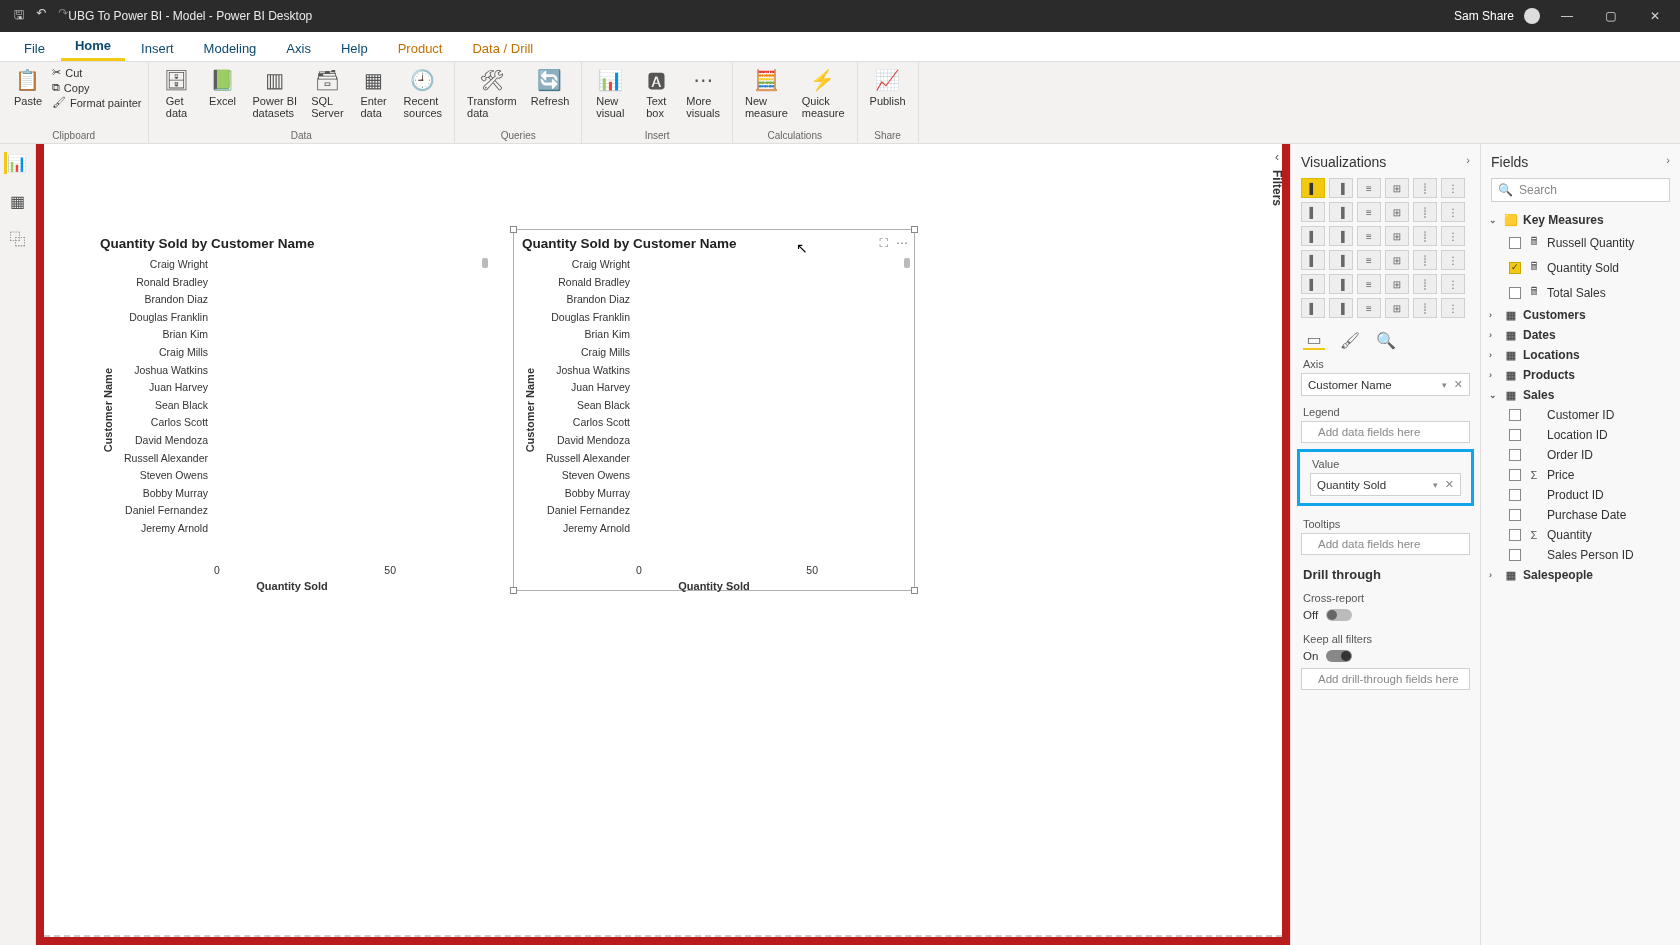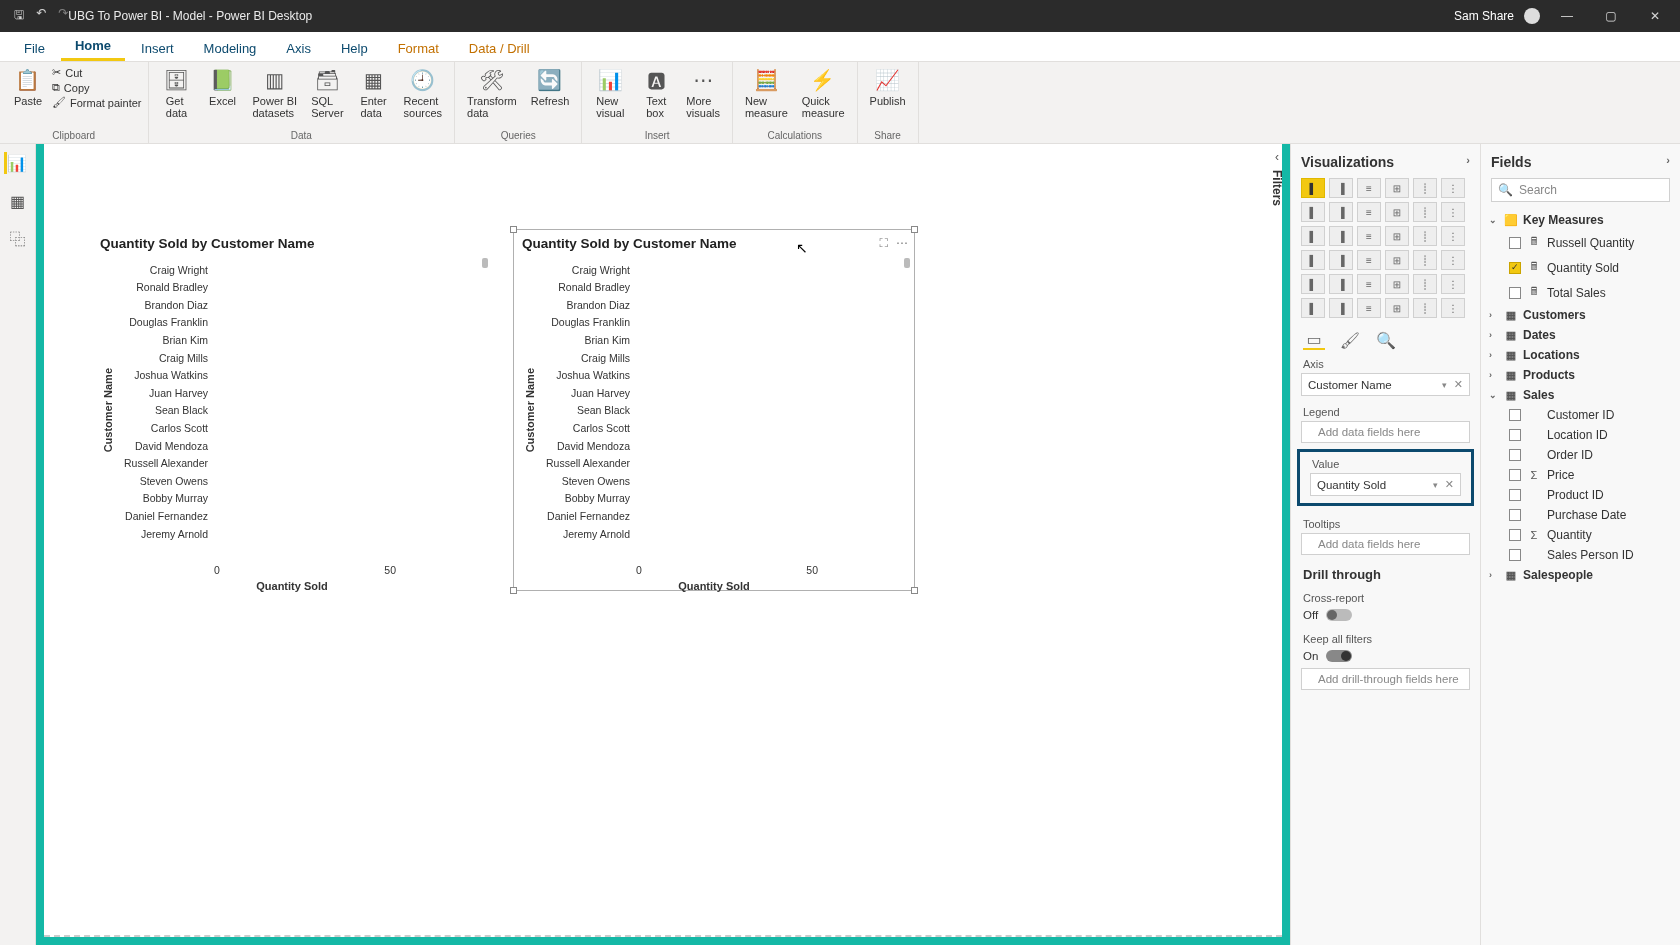--- a/index.html
+++ b/index.html
@@ -30,50 +30,50 @@
 .ritem .txt { text-align: left; line-height: 1.1; margin-top: 1px; }
 .clip-col { display: flex; flex-direction: column; gap: 2px; font-size: 11px; color: #333; padding-top: 2px; }
 .clip-col div { display: flex; align-items: center; gap: 4px; cursor: pointer; }
 
 
 .leftrail { position: absolute; left: 0; top: 144px; width: 36px; background: #f3f2f1; border-right: 1px solid #e1dfdd; bottom: 0; display: flex; flex-direction: column; align-items: center; padding-top: 8px; gap: 16px; }
 .leftrail .ic { width: 22px; height: 22px; cursor: pointer; display: flex; align-items: center; justify-content: center; font-size: 16px; color: #555; }
 .leftrail .ic.active { border-left: 3px solid #f2c811; padding-left: 2px; margin-left: -5px; }
 
 
-.canvas-wrap { position: absolute; left: 36px; top: 144px; right: 390px; bottom: 0; background: #14b8a6; }
+.canvas-wrap { position: absolute; left: 36px; top: 144px; right: 390px; bottom: 0; background: #b91c1c; }
 .canvas { position: absolute; left: 8px; top: 0; right: 8px; bottom: 8px; background: #fff; border-bottom: 2px dashed #ccc; }
 
 
 .filters-rail { position: absolute; right: 390px; top: 144px; width: 26px; height: 120px; display: flex; flex-direction: column; align-items: center; color: #555; }
 .filters-rail .chev { font-size: 12px; cursor: pointer; padding: 6px 0; }
 .filters-rail .vtxt { writing-mode: vertical-rl; font-size: 12px; font-weight: 600; color: #333; }
 
 
 .rightpanes { position: absolute; right: 0; top: 144px; bottom: 0; width: 390px; display: flex; background: #f8f8f8; }
 .pane { border-left: 1px solid #e1dfdd; display: flex; flex-direction: column; }
 .pane.viz { width: 190px; }
 .pane.fields { width: 200px; }
-.pane-head { display: flex; justify-content: space-between; padding: 10px 10px 8px; font-weight: 700; font-size: 14px; color: #333; }
+.pane-head { display: flex; justify-content: space-between; padding: 10px 10px 8px; font-weight: 400; font-size: 14px; color: #333; }
 .pane-head .chev { font-size: 11px; color: #666; cursor: pointer; }
 
 
 .viz-grid { display: grid; grid-template-columns: repeat(6, 24px); gap: 4px; padding: 0 10px 6px; }
 .viz-grid .v { width: 24px; height: 20px; background: #eee; border: 1px solid #d0d0d0; cursor: pointer; display: flex; align-items: center; justify-content: center; font-size: 10px; color: #666; }
 .viz-grid .v.sel { background: #f2c811; border-color: #e0b800; color: #333; }
 .viz-tabs { display: flex; gap: 14px; padding: 6px 12px 2px; }
 .viz-tabs .vt { width: 22px; height: 20px; cursor: pointer; display: flex; align-items: center; justify-content: center; color: #666; }
 .viz-tabs .vt.active { border-bottom: 2px solid #f2c811; }
 
 .well-label { font-size: 11px; color: #555; padding: 6px 12px 3px; }
 .well { margin: 0 10px 4px; background: #fff; border: 1px solid #d0d0d0; font-size: 11.5px; color: #333; padding: 4px 6px; display: flex; align-items: center; justify-content: space-between; }
 .well.empty { color: #888; padding-left: 16px; }
 .well .x { color: #888; font-size: 11px; cursor: pointer; padding-left: 4px; }
 .well .dd { color: #888; font-size: 9px; cursor: pointer; }
-.value-box { border: 3px solid #0c4a6e; margin: 2px 6px 6px; padding-bottom: 3px; }
+.value-box { border: 3px solid #0ea5e9; margin: 2px 6px 6px; padding-bottom: 3px; }
 .section-title { font-size: 13px; font-weight: 600; padding: 8px 12px 4px; color: #333; }
 .toggle-row { display: flex; align-items: center; gap: 8px; padding: 2px 12px 6px; font-size: 11.5px; color: #333; }
 .toggle { width: 26px; height: 12px; border-radius: 6px; background: #bbb; position: relative; }
 .toggle .knob { width: 10px; height: 10px; border-radius: 50%; background: #333; position: absolute; top: 1px; }
 .toggle.off .knob { left: 1px; background: #666; }
 .toggle.on { background: #888; }
 .toggle.on .knob { right: 1px; background: #333; }
 
 
 .search { margin: 0 10px 8px; display: flex; align-items: center; gap: 6px; border: 1px solid #d0d0d0; background: #fff; padding: 4px 6px; font-size: 12px; color: #888; }
@@ -92,21 +92,21 @@
 .visual.selected { outline: 1px solid #b0b0b0; }
 .visual .handle { position: absolute; width: 7px; height: 7px; background: #fff; border: 1px solid #888; }
 .visual .htl { top: -4px; left: -4px; } .visual .htr { top: -4px; right: -4px; }
 .visual .hbl { bottom: -4px; left: -4px; } .visual .hbr { bottom: -4px; right: -4px; }
 .visual .vtitle { font-size: 13.5px; font-weight: 600; color: #222; padding: 6px 8px 4px; }
 .visual .vicons { position: absolute; top: 6px; right: 6px; display: flex; gap: 8px; color: #777; font-size: 12px; }
 .chart-body { position: absolute; left: 6px; right: 18px; top: 28px; bottom: 28px; display: flex; }
 .ylab-wrap { width: 20px; display: flex; align-items: center; justify-content: center; }
 .ylab { writing-mode: vertical-rl; transform: rotate(180deg); font-size: 11px; font-weight: 600; color: #333; }
 .bars { flex: 1; display: flex; flex-direction: column; }
-.row { display: flex; align-items: flex-end; height: 17.6px; }
+.row { display: flex; align-items: flex-start; height: 17.6px; }
 .row .cat { width: 96px; text-align: right; font-size: 10.5px; color: #333; padding-right: 6px; white-space: nowrap; }
 .row .barcell { flex: 1; position: relative; }
 .row .bar { position: absolute; left: 0; top: 1px; bottom: 1px; background: #1a8fe3; }
 .xaxis { position: absolute; left: 122px; right: 18px; bottom: 12px; height: 14px; display: flex; justify-content: space-between; font-size: 10.5px; color: #333; }
 .xlabel { position: absolute; bottom: -2px; left: 0; right: 0; text-align: center; font-size: 11px; font-weight: 600; color: #333; }
 .scroll-ind { position: absolute; right: 4px; top: 28px; width: 6px; bottom: 28px; }
 .scroll-ind .thumb { position: absolute; top: 0; width: 6px; height: 10px; background: #bbb; border-radius: 2px; }
 
 .cursor-ptr { position: absolute; left: 796px; top: 240px; font-size: 14px; color: #000; pointer-events: none; }
 </style>
@@ -129,21 +129,21 @@
   </div>
 </div>
 
 <div class="menubar">
   <div class="tab">File</div>
   <div class="tab active">Home</div>
   <div class="tab">Insert</div>
   <div class="tab">Modeling</div>
   <div class="tab">Axis</div>
   <div class="tab">Help</div>
-  <div class="tab orange">Format</div>
+  <div class="tab orange">Product</div>
   <div class="tab orange">Data / Drill</div>
 </div>
 
 <div class="ribbon">
   <div class="rgroup">
     <div class="items">
       <div class="ritem">
           <div class="ico">📋</div>
           <div class="txt">Paste</div>
         </div>

